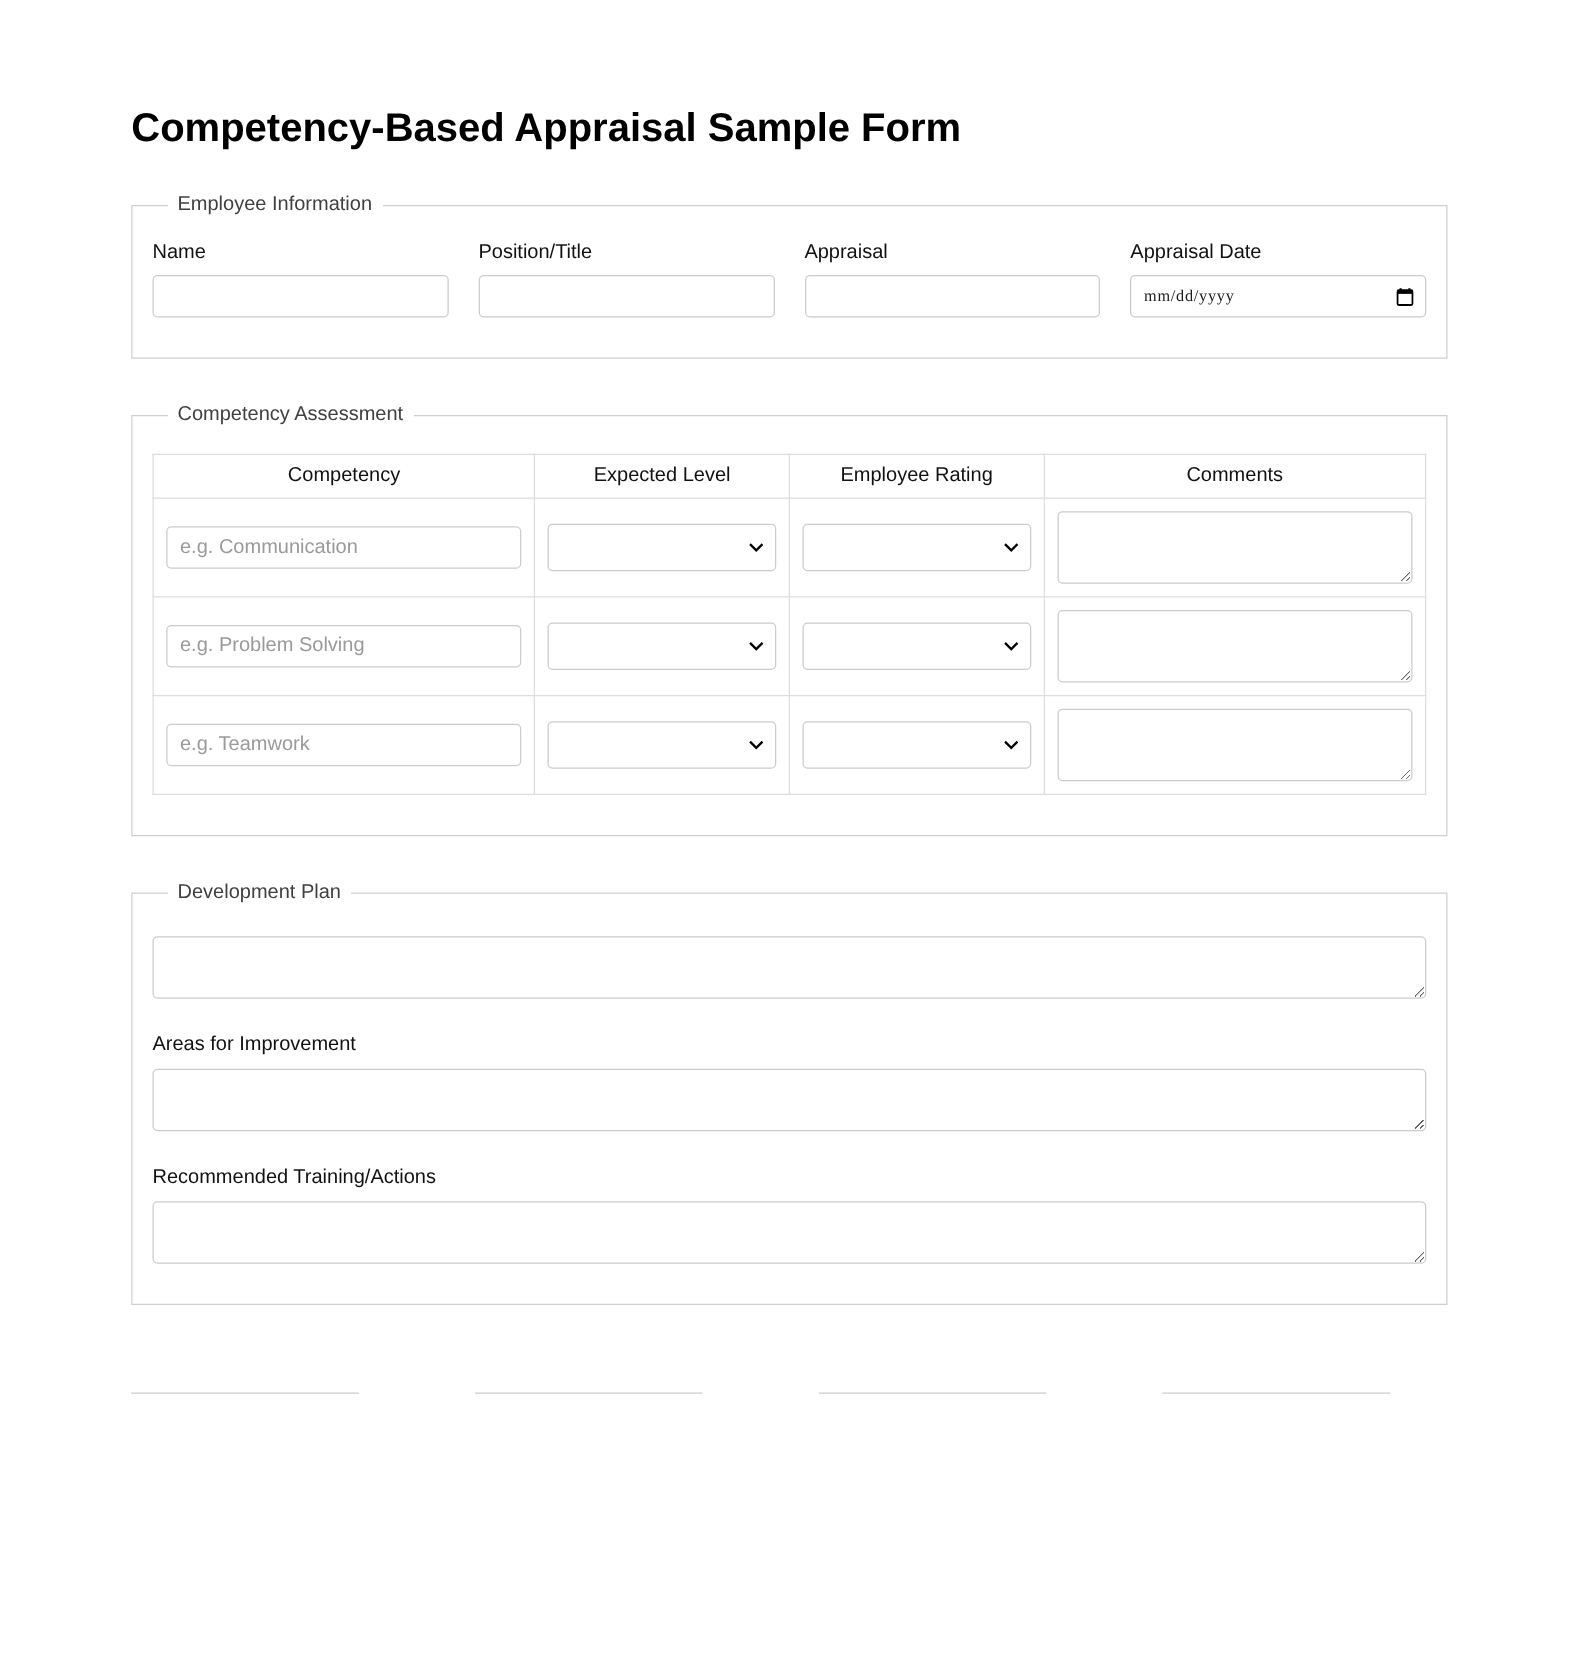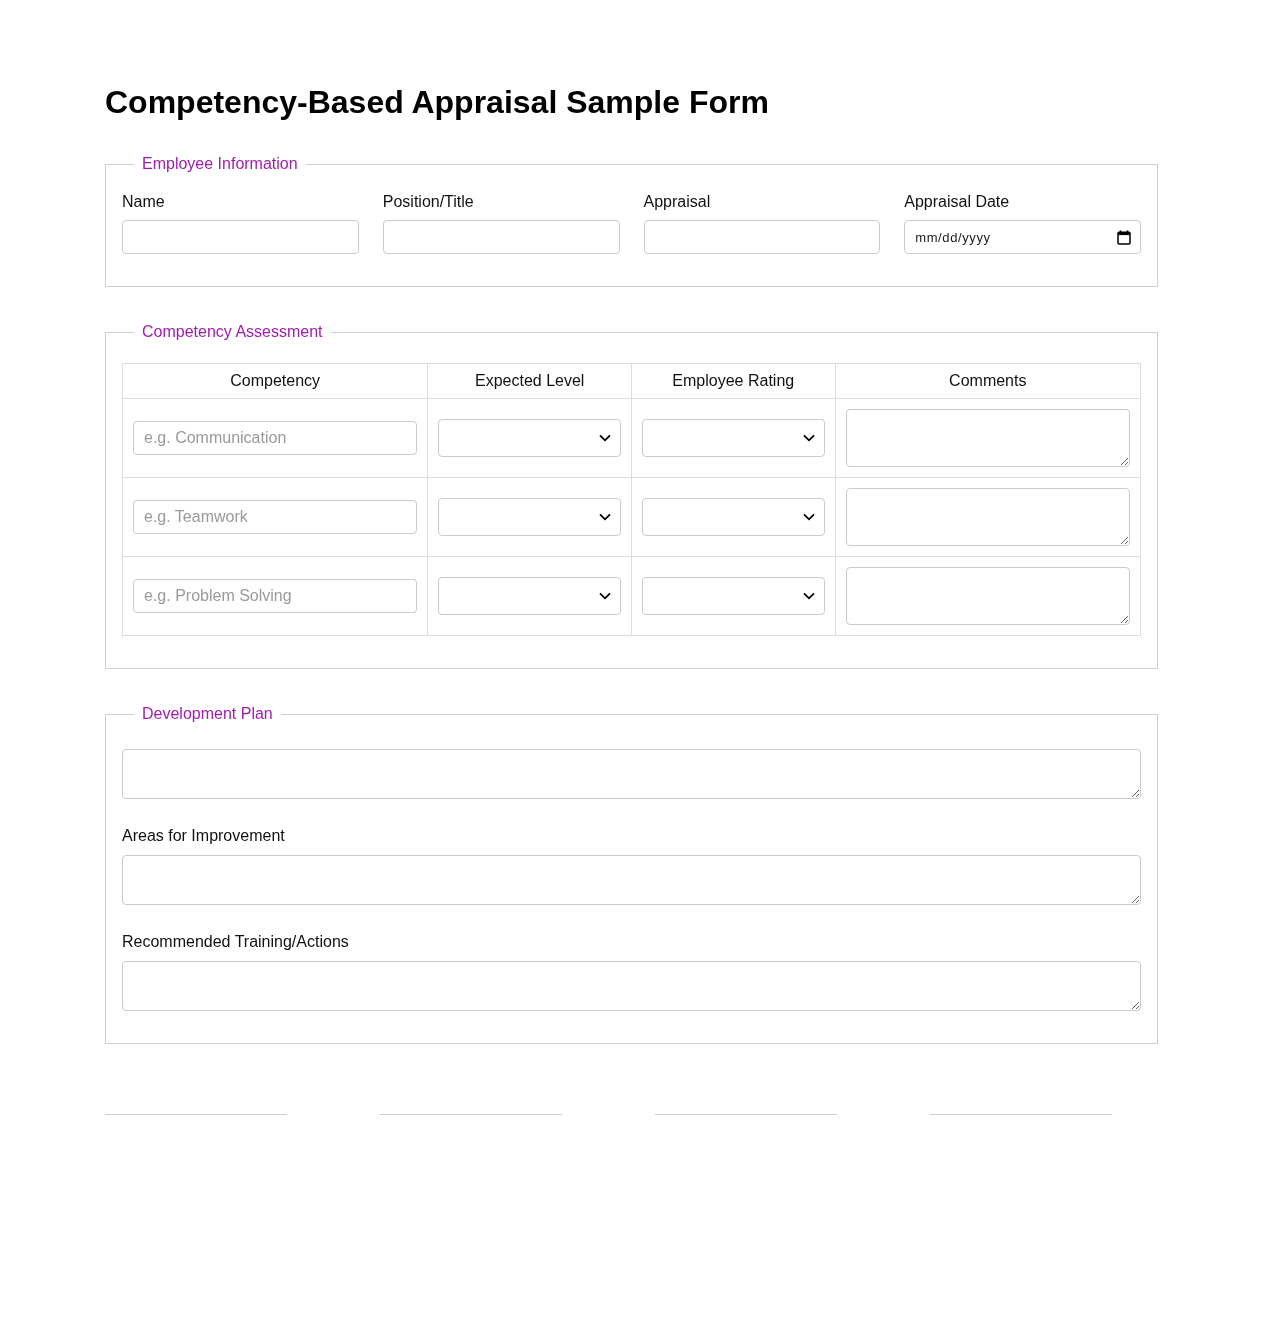--- a/index.html
+++ b/index.html
@@ -25,21 +25,21 @@
   }
   fieldset.section {
     border: 1px solid #cfcfcf;
     margin: 0 0 36px 0;
     padding: 12px 16px 32px 16px;
   }
   legend.section-legend {
     padding: 0 8px;
     margin-left: 12px;
     font-size: 16px;
-    color: #a21caf;
+    color: #404040;
   }
   
   .field-grid {
     display: grid;
     grid-template-columns: repeat(4, 1fr);
     gap: 24px;
     margin-top: 8px;
   }
   .field label {
     display: block;
@@ -64,20 +64,21 @@
     display: flex;
     align-items: center;
     justify-content: space-between;
     width: 100%;
     height: 34px;
     border: 1px solid #cccccc;
     border-radius: 4px;
     padding: 0 9px 0 10px;
     background: #ffffff;
     cursor: default;
+    font-family: Liberation Serif, serif;
   }
   .date-placeholder {
     font-size: 13px;
     letter-spacing: 0.6px;
     color: #1a1a1a;
   }
   .calendar-icon { display: flex; align-items: center; }
   
   table.competency-table {
     width: 100%;
@@ -232,21 +233,21 @@
                   </svg>
               </span>
             </span>
           </td>
           <td>
             <textarea class="ta" style=""></textarea>
           </td>
         </tr>
         <tr>
           <td>
-            <input type="text" class="text-input" placeholder="e.g. Teamwork" style="">
+            <input type="text" class="text-input" placeholder="e.g. Problem Solving" style="">
           </td>
           <td>
             <span class="select-wrap">
               <select class="level-select"><option></option></select>
               <span class="chevron">
                 <svg width="12" height="8" viewBox="0 0 12 8" fill="none">
                     <path d="M1 1.3 L6 6.3 L11 1.3" stroke="#000" stroke-width="1.8"></path>
                   </svg>
               </span>
             </span>
@@ -260,21 +261,21 @@
                   </svg>
               </span>
             </span>
           </td>
           <td>
             <textarea class="ta" style=""></textarea>
           </td>
         </tr>
         <tr>
           <td>
-            <input type="text" class="text-input" placeholder="e.g. Problem Solving" style="">
+            <input type="text" class="text-input" placeholder="e.g. Teamwork" style="">
           </td>
           <td>
             <span class="select-wrap">
               <select class="level-select"><option></option></select>
               <span class="chevron">
                 <svg width="12" height="8" viewBox="0 0 12 8" fill="none">
                     <path d="M1 1.3 L6 6.3 L11 1.3" stroke="#000" stroke-width="1.8"></path>
                   </svg>
               </span>
             </span>

